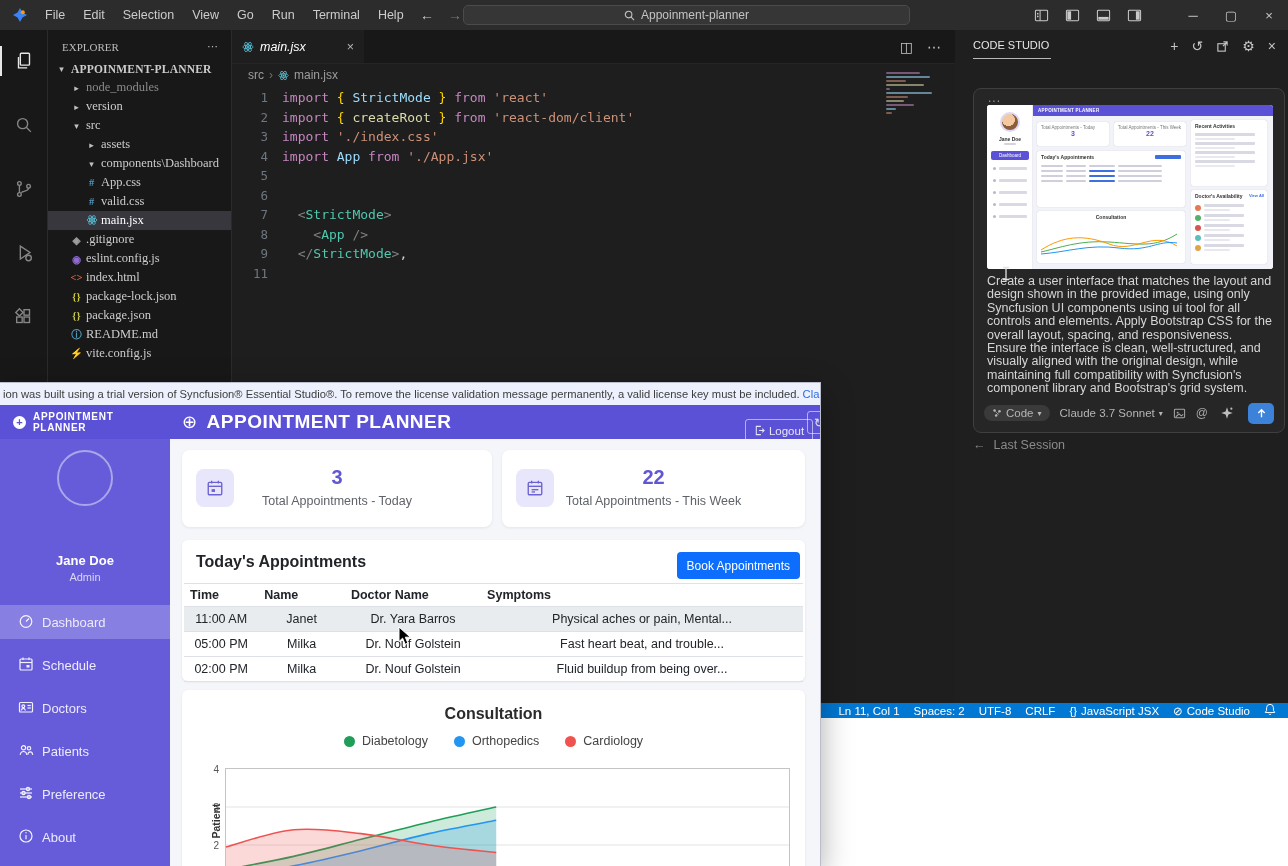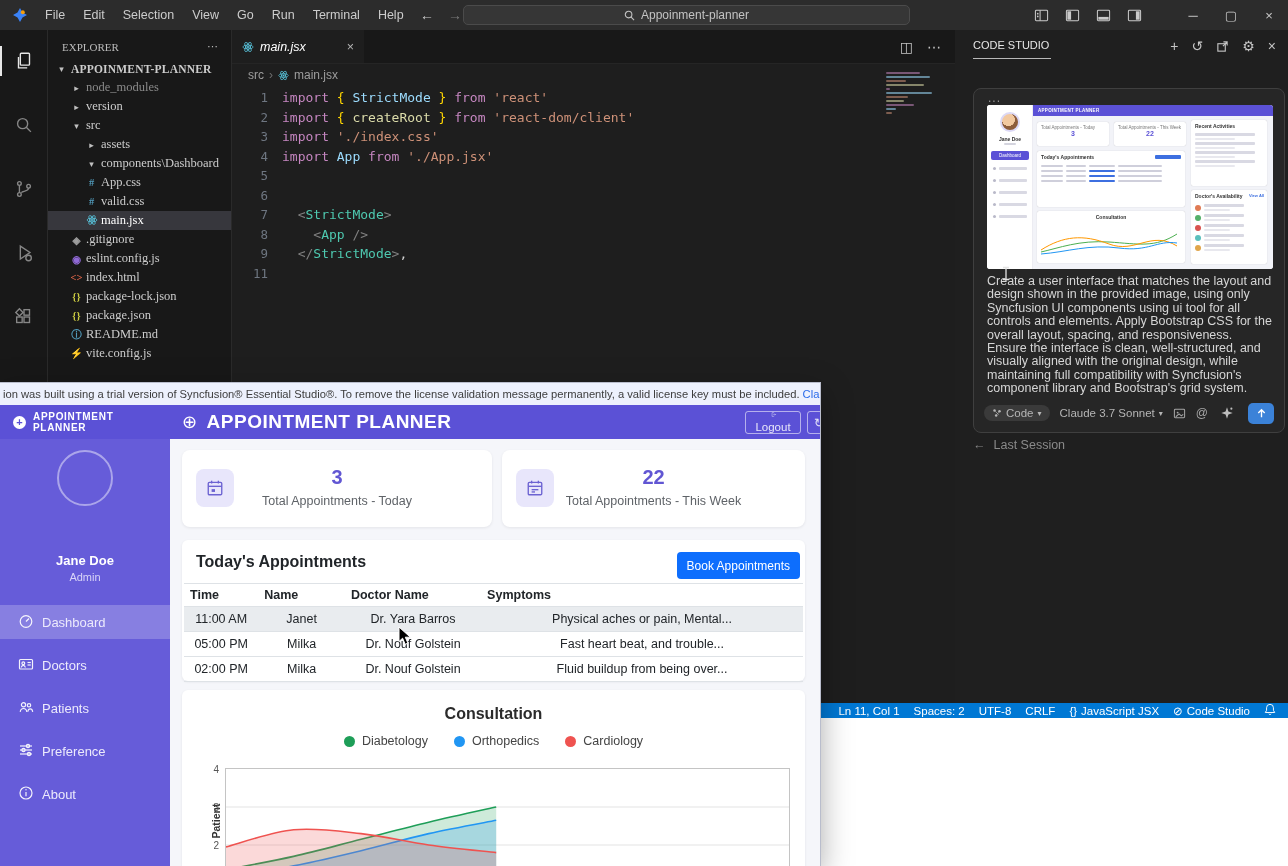--- a/index.html
+++ b/index.html
@@ -101,22 +101,22 @@
   #trialbar{position:absolute;left:0;top:0;width:100%;height:22px;background:#edf1fd;font-size:11.2px;color:#3c3c3c;
             line-height:22px;white-space:nowrap;overflow:hidden;padding-left:3px;}
   #trialbar a{color:#2b6cea;text-decoration:none;}
   #appheader{position:absolute;left:0;top:22px;width:100%;height:34px;background:#5b51d6;color:#fff;display:flex;align-items:center;}
   #brand{width:170px;flex:none;display:flex;align-items:center;gap:7px;padding-left:13px;}
   #brand-logo{width:13px;height:13px;border-radius:50%;background:#fff;color:#5b51d6;font-size:11px;font-weight:700;
               display:flex;align-items:center;justify-content:center;line-height:0;}
   #brand-text{font-size:10px;font-weight:700;letter-spacing:.7px;}
   #apptitle{display:flex;align-items:center;gap:9px;font-size:19px;font-weight:700;letter-spacing:.5px;margin-left:12px;}
   #apptitle .plus{font-size:18px;font-weight:400;}
-  #logout-btn{position:absolute;left:745px;top:28px;width:56px;height:23px;border:1px solid rgba(255,255,255,.55);border-radius:3px;
-              color:rgba(255,255,255,.85);font-size:11.5px;display:flex;align-items:center;justify-content:center;gap:4px;flex-direction:column;}
+  #logout-btn{position:absolute;left:745px;top:36px;width:68px;height:23px;border:1px solid rgba(255,255,255,.55);border-radius:3px;
+              color:rgba(255,255,255,.85);font-size:11.5px;display:flex;align-items:center;justify-content:center;gap:4px;}
   #header-extra-btn{position:absolute;left:807px;top:28px;width:24px;height:23px;border:1px solid rgba(255,255,255,.55);
                     border-radius:3px;color:rgba(255,255,255,.85);font-size:12px;display:flex;align-items:center;justify-content:center;}
   #appside{position:absolute;left:0;top:56px;width:170px;bottom:0;background:#665cd9;color:#f0eefc;}
   #av-circle{position:absolute;left:57px;top:11px;width:56px;height:56px;border-radius:50%;border:2px solid rgba(255,255,255,.45);}
   #av-name{position:absolute;left:0;top:114px;width:170px;text-align:center;font-size:13px;font-weight:700;color:#fff;}
   #av-role{position:absolute;left:0;top:132px;width:170px;text-align:center;font-size:11px;color:#d9d5f8;}
   #appnav{position:absolute;left:0;top:166px;width:170px;}
   .nav-it{height:34px;margin-bottom:9px;display:flex;align-items:center;gap:8px;padding-left:18px;font-size:13px;color:#eceafc;}
   .nav-it.active{background:rgba(255,255,255,.22);}
   .nav-it svg{flex:none;opacity:.92;}
@@ -678,20 +678,30 @@
       <div id="av-circle"></div>
       <div id="av-name">Jane Doe</div>
       <div id="av-role">Admin</div>
       <div id="appnav">
           <div class="nav-it active">
             <span><svg width="16" height="16" viewBox="0 0 16 16" fill="none" stroke="#fff" stroke-width="1.2">
                 <circle cx="8" cy="8.5" r="5.8"></circle>
                 <path d="M8 8.5 L11 5.5"></path>
               </svg></span>
             <span>Dashboard</span>
+          </div>
+          <div class="nav-it">
+            <span><svg width="16" height="16" viewBox="0 0 16 16" fill="none" stroke="#fff" stroke-width="1.2">
+                <rect x="2" y="3" width="12" height="11" rx="1"></rect>
+                <line x1="2" y1="6.5" x2="14" y2="6.5"></line>
+                <line x1="5" y1="1.5" x2="5" y2="4"></line>
+                <line x1="11" y1="1.5" x2="11" y2="4"></line>
+                <rect x="8.5" y="9" width="3" height="2.5" fill="#fff" stroke="none"></rect>
+              </svg></span>
+            <span>Schedule</span>
           </div>
           <div class="nav-it">
             <span><svg width="16" height="16" viewBox="0 0 16 16" fill="none" stroke="#fff" stroke-width="1.2">
                 <rect x="1.5" y="3.5" width="13" height="9.5" rx="1"></rect>
                 <circle cx="5.3" cy="7.2" r="1.4"></circle>
                 <path d="M3.2 11.5 c.3-1.5 1.2-2.2 2.1-2.2 s1.8.7 2.1 2.2"></path>
                 <line x1="9.5" y1="6.5" x2="12.8" y2="6.5"></line>
                 <line x1="9.5" y1="9" x2="12.8" y2="9"></line>
               </svg></span>
             <span>Doctors</span>

